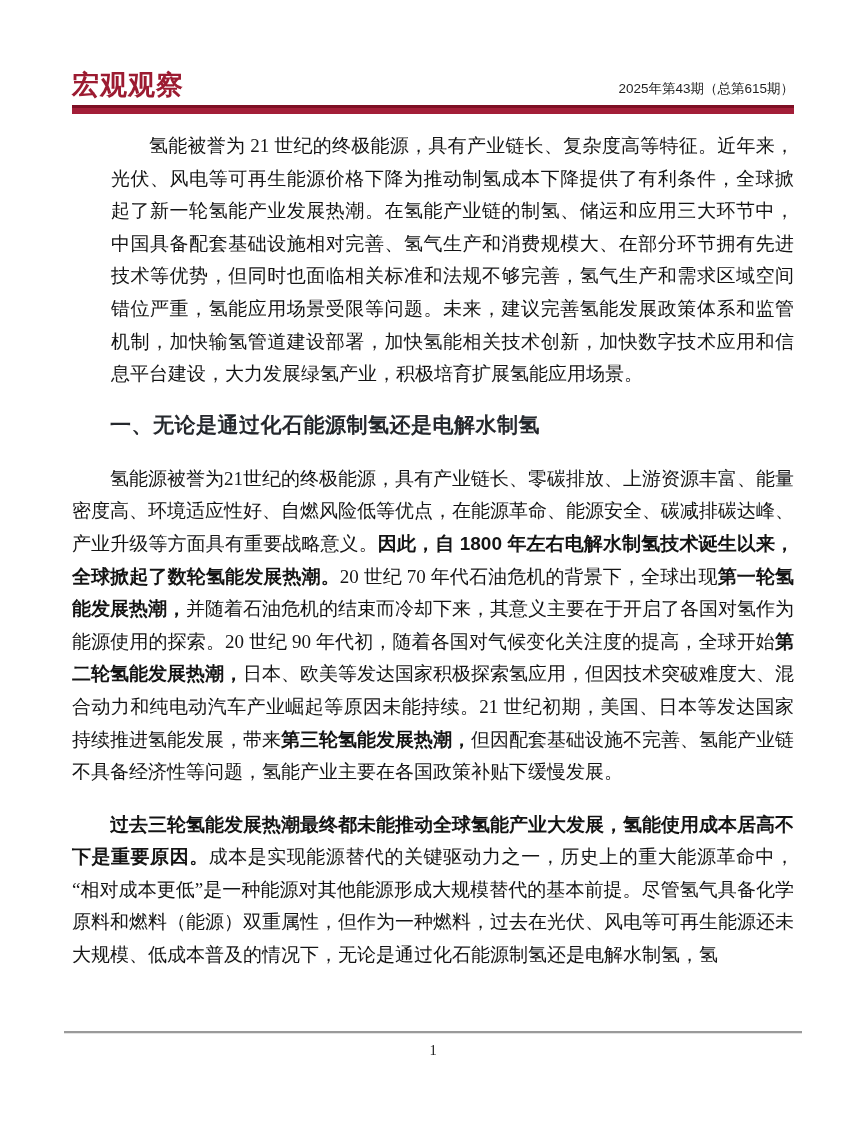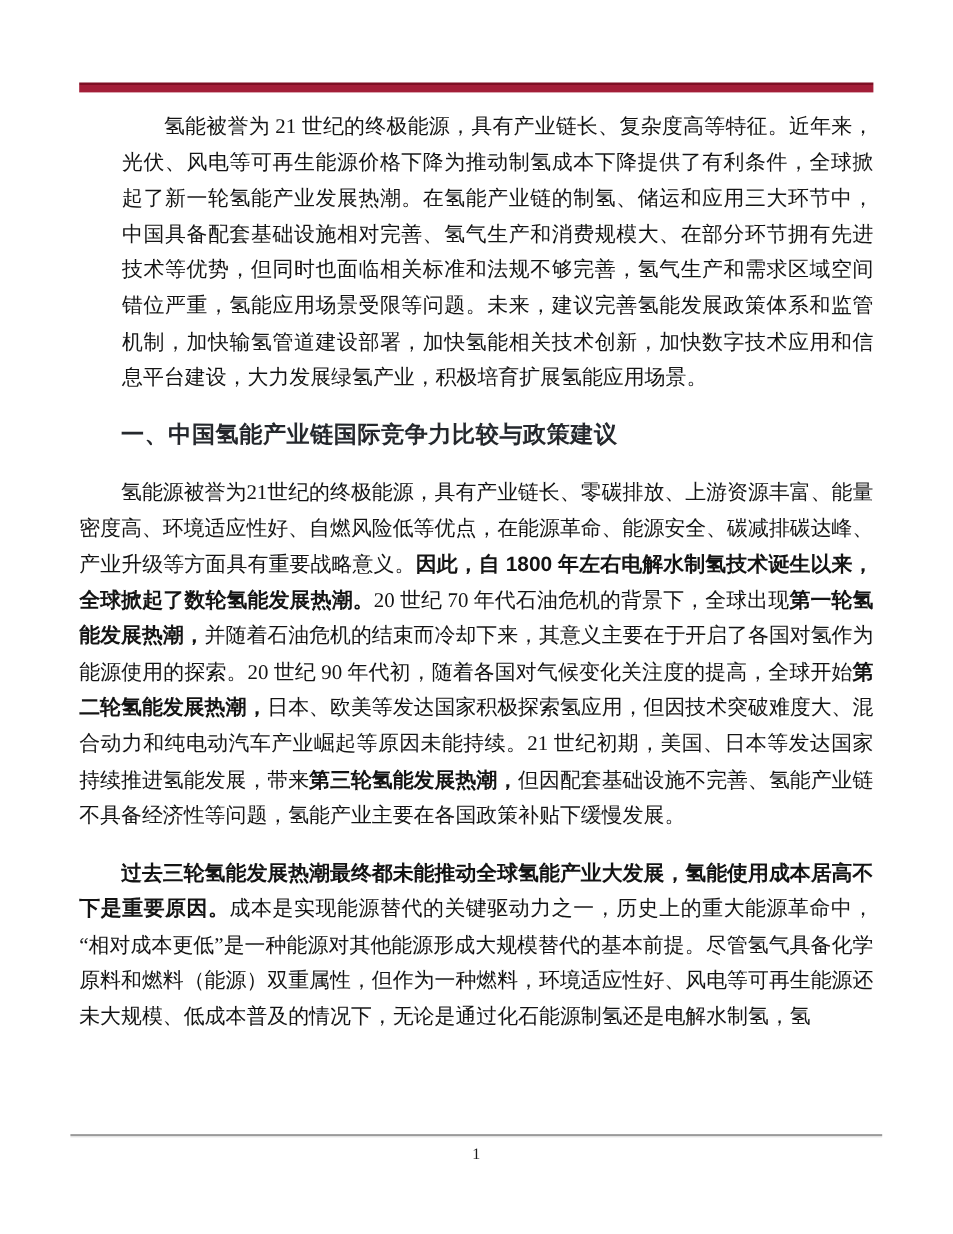--- a/index.html
+++ b/index.html
@@ -87,29 +87,33 @@
     text-align:center;
     font-size:14.5px;
     color:#1a1a1a;
   }
 </style>
 </head>
 <body>
 
 <div class="page">
 
+  <div class="masthead">
+    <span class="brand">宏观观察</span>
+    <span class="issue">2025年第43期（总第615期）</span>
+  </div>
   <div class="head-rule"></div>
 
 
   <p class="bodyp abstract">氢能被誉为 21 世纪的终极能源，具有产业链长、复杂度高等特征。近年来，光伏、风电等可再生能源价格下降为推动制氢成本下降提供了有利条件，全球掀起了新一轮氢能产业发展热潮。在氢能产业链的制氢、储运和应用三大环节中，中国具备配套基础设施相对完善、氢气生产和消费规模大、在部分环节拥有先进技术等优势，但同时也面临相关标准和法规不够完善，氢气生产和需求区域空间错位严重，氢能应用场景受限等问题。未来，建议完善氢能发展政策体系和监管机制，加快输氢管道建设部署，加快氢能相关技术创新，加快数字技术应用和信息平台建设，大力发展绿氢产业，积极培育扩展氢能应用场景。</p>
 
-  <h2 class="sec-heading">一、中国氢能产业链国际竞争力比较与政策建议</h2>
+  <h2 class="sec-heading">一、无论是通过化石能源制氢还是电解水制氢</h2>
 
   <p class="bodyp p2"><span class="run">氢能源被誉为21世纪的终极能源，具有产业链长、零碳排放、上游资源丰富、能量密度高、环境适应性好、自燃风险低等优点，在能源革命、能源安全、碳减排碳达峰、产业升级等方面具有重要战略意义。</span><span class="run bold">因此，自 1800 年左右电解水制氢技术诞生以来，全球掀起了数轮氢能发展热潮。</span><span class="run">20 世纪 70 年代石油危机的背景下，全球出现</span><span class="run bold">第一轮氢能发展热潮，</span><span class="run">并随着石油危机的结束而冷却下来，其意义主要在于开启了各国对氢作为能源使用的探索。20 世纪 90 年代初，随着各国对气候变化关注度的提高，全球开始</span><span class="run bold">第二轮氢能发展热潮，</span><span class="run">日本、欧美等发达国家积极探索氢应用，但因技术突破难度大、混合动力和纯电动汽车产业崛起等原因未能持续。21 世纪初期，美国、日本等发达国家持续推进氢能发展，带来</span><span class="run bold">第三轮氢能发展热潮，</span><span class="run">但因配套基础设施不完善、氢能产业链不具备经济性等问题，氢能产业主要在各国政策补贴下缓慢发展。</span></p>
 
-  <p class="bodyp p3"><span class="run bold">过去三轮氢能发展热潮最终都未能推动全球氢能产业大发展，氢能使用成本居高不下是重要原因。</span><span class="run">成本是实现能源替代的关键驱动力之一，历史上的重大能源革命中，“相对成本更低”是一种能源对其他能源形成大规模替代的基本前提。尽管氢气具备化学原料和燃料（能源）双重属性，但作为一种燃料，环境适应性好、风电等可再生能源还未大规模、低成本普及的情况下，无论是通过化石能源制氢还是电解水制氢，氢</span></p>
+  <p class="bodyp p3"><span class="run bold">过去三轮氢能发展热潮最终都未能推动全球氢能产业大发展，氢能使用成本居高不下是重要原因。</span><span class="run">成本是实现能源替代的关键驱动力之一，历史上的重大能源革命中，“相对成本更低”是一种能源对其他能源形成大规模替代的基本前提。尽管氢气具备化学原料和燃料（能源）双重属性，但作为一种燃料，过去在光伏、风电等可再生能源还未大规模、低成本普及的情况下，无论是通过化石能源制氢还是电解水制氢，氢</span></p>
 
   <div class="doc-footer">
     <div class="foot-rule"></div>
     <div class="page-number">1</div>
   </div>
 
 </div>
 
 </body></html>

